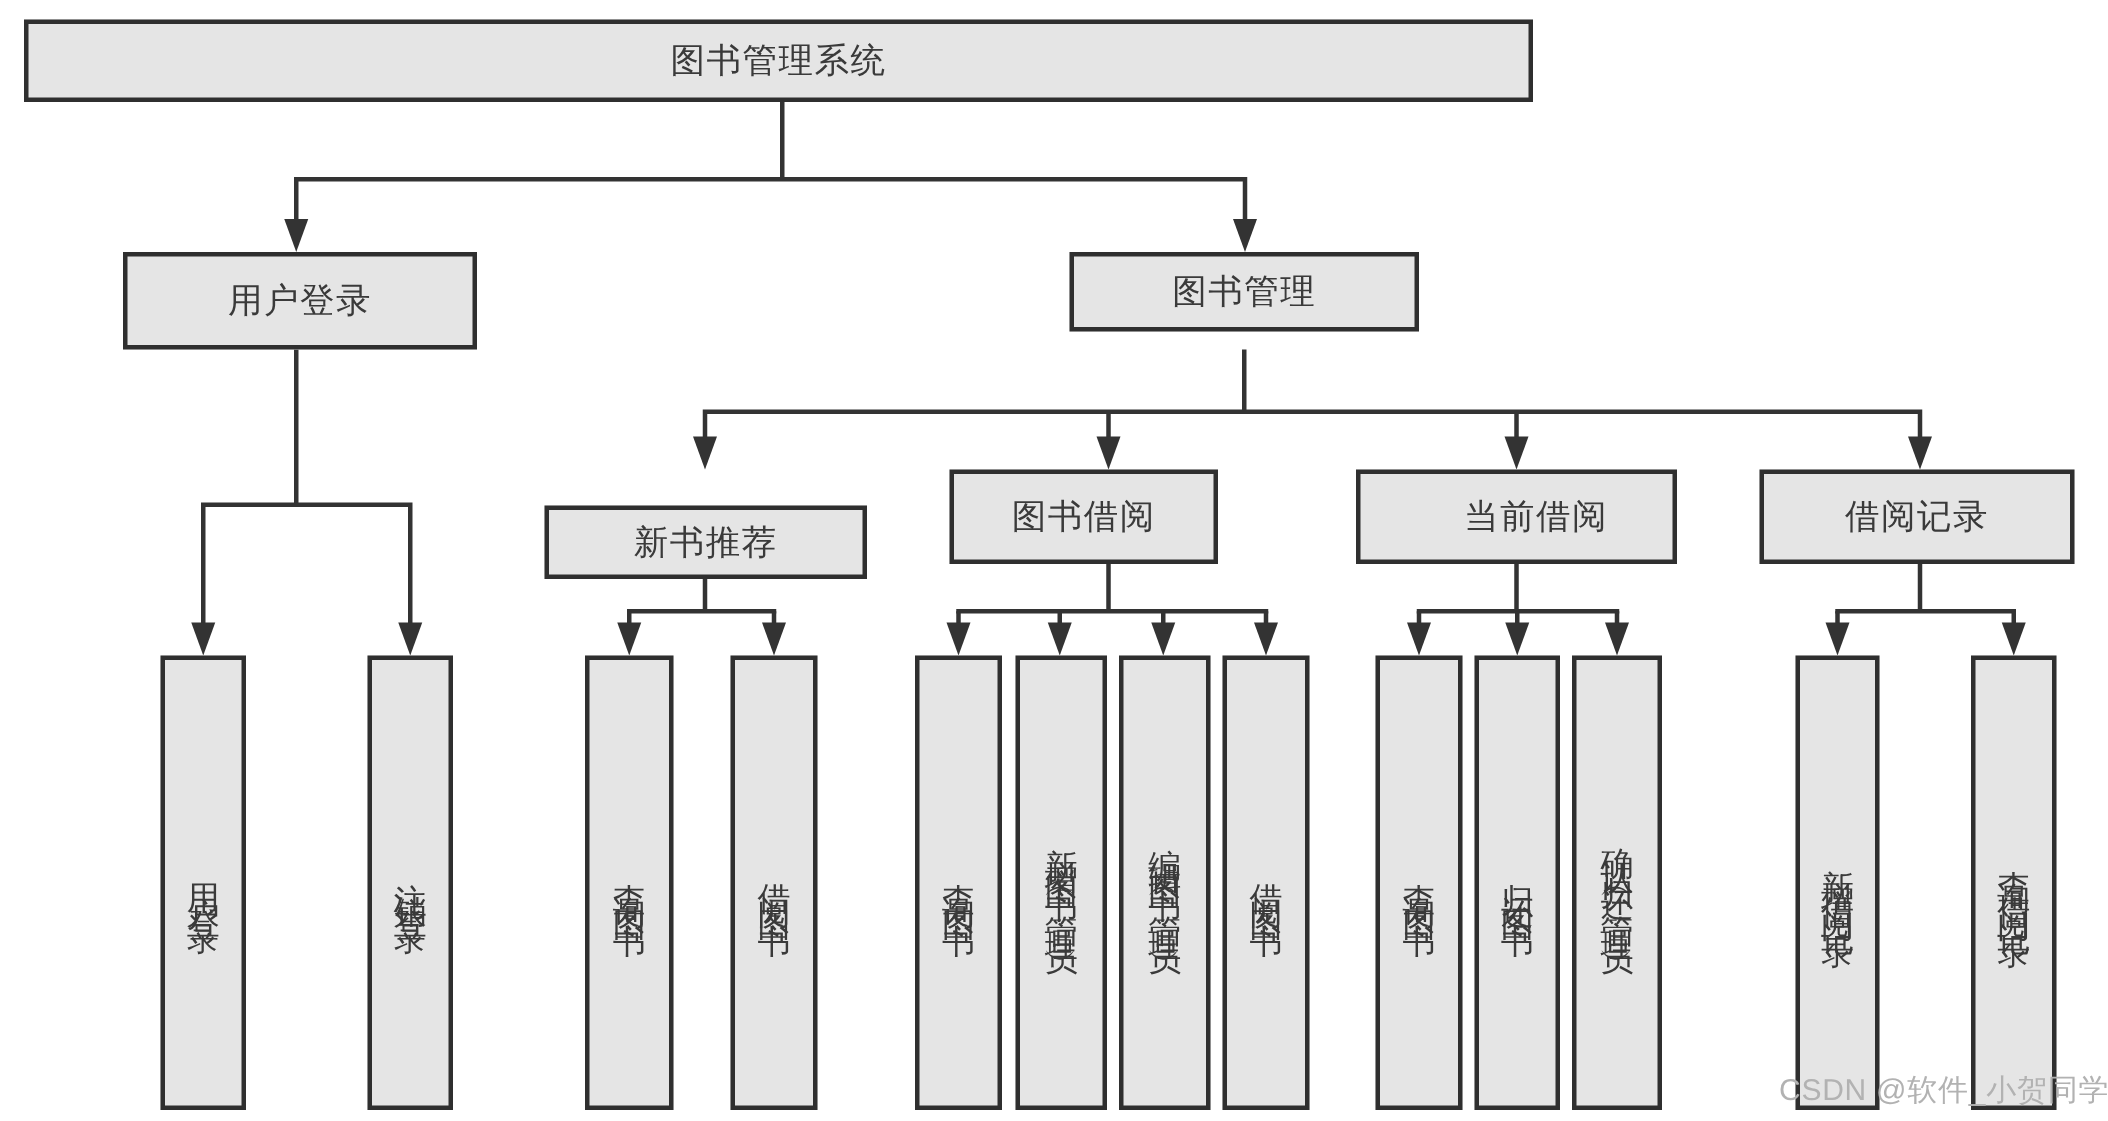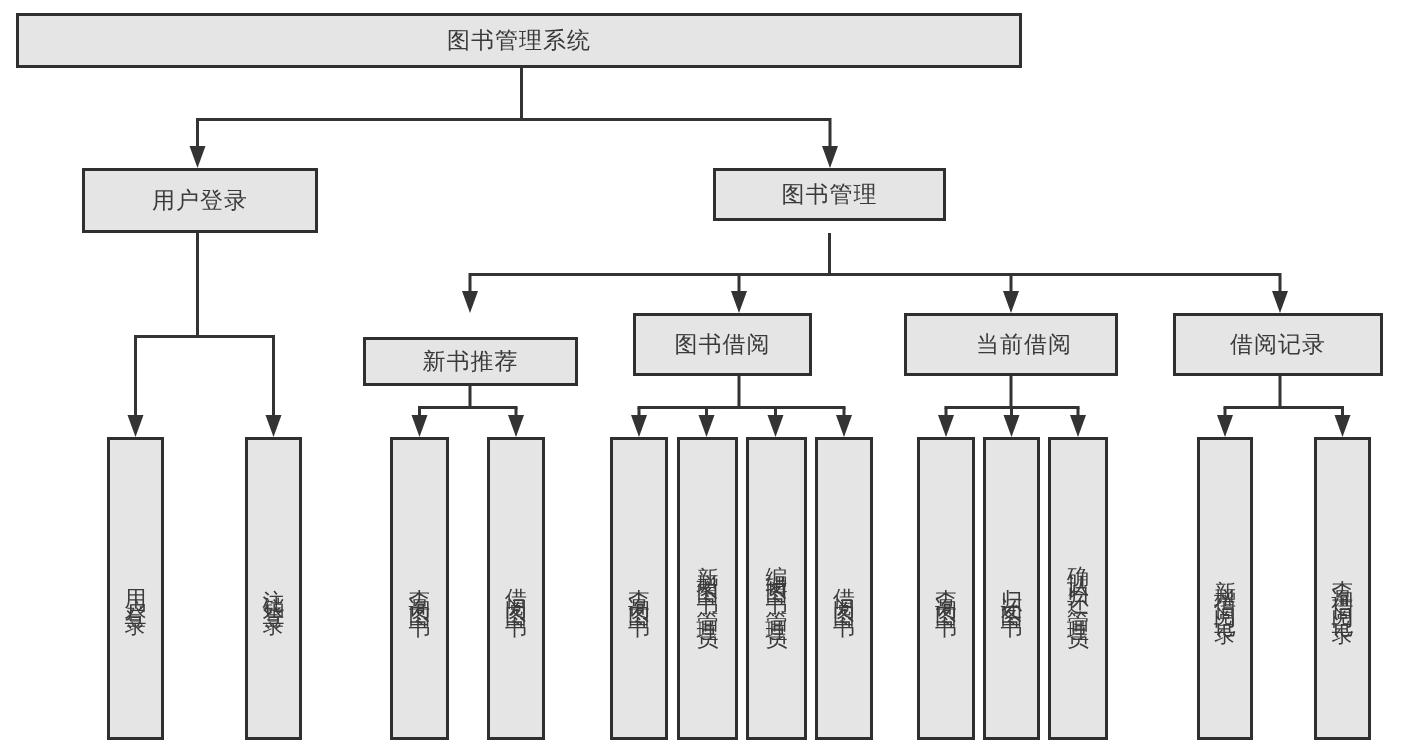--- a/index.html
+++ b/index.html
@@ -117,14 +117,15 @@
   <div class="node vnode" style="left:746px; top:437px; width:61px; height:303px;">编辑图书（管理员）</div>
   <div class="node vnode" style="left:815px; top:437px; width:58px; height:303px;">借阅图书</div>
 
   <div class="node vnode" style="left:917px; top:437px; width:58px; height:303px;">查询图书</div>
   <div class="node vnode" style="left:983px; top:437px; width:57px; height:303px;">归还图书</div>
   <div class="node vnode" style="left:1048px; top:437px; width:60px; height:303px;">确认归还（管理员）</div>
 
   <div class="node vnode" style="left:1197px; top:437px; width:56px; height:303px;">新增借阅记录</div>
   <div class="node vnode" style="left:1314px; top:437px; width:57px; height:303px;">查询借阅记录</div>
 
+  <div class="watermark">CSDN @软件_小贺同学</div>
 
 </div>
 
 </body></html>

